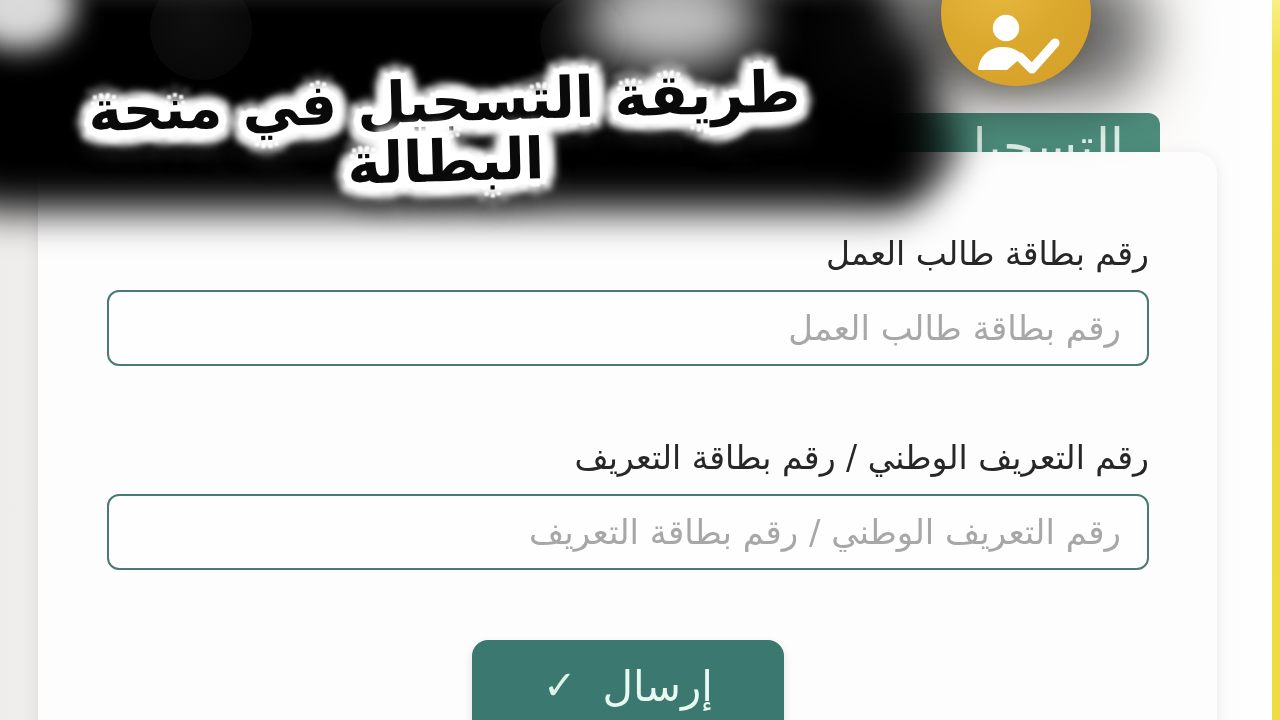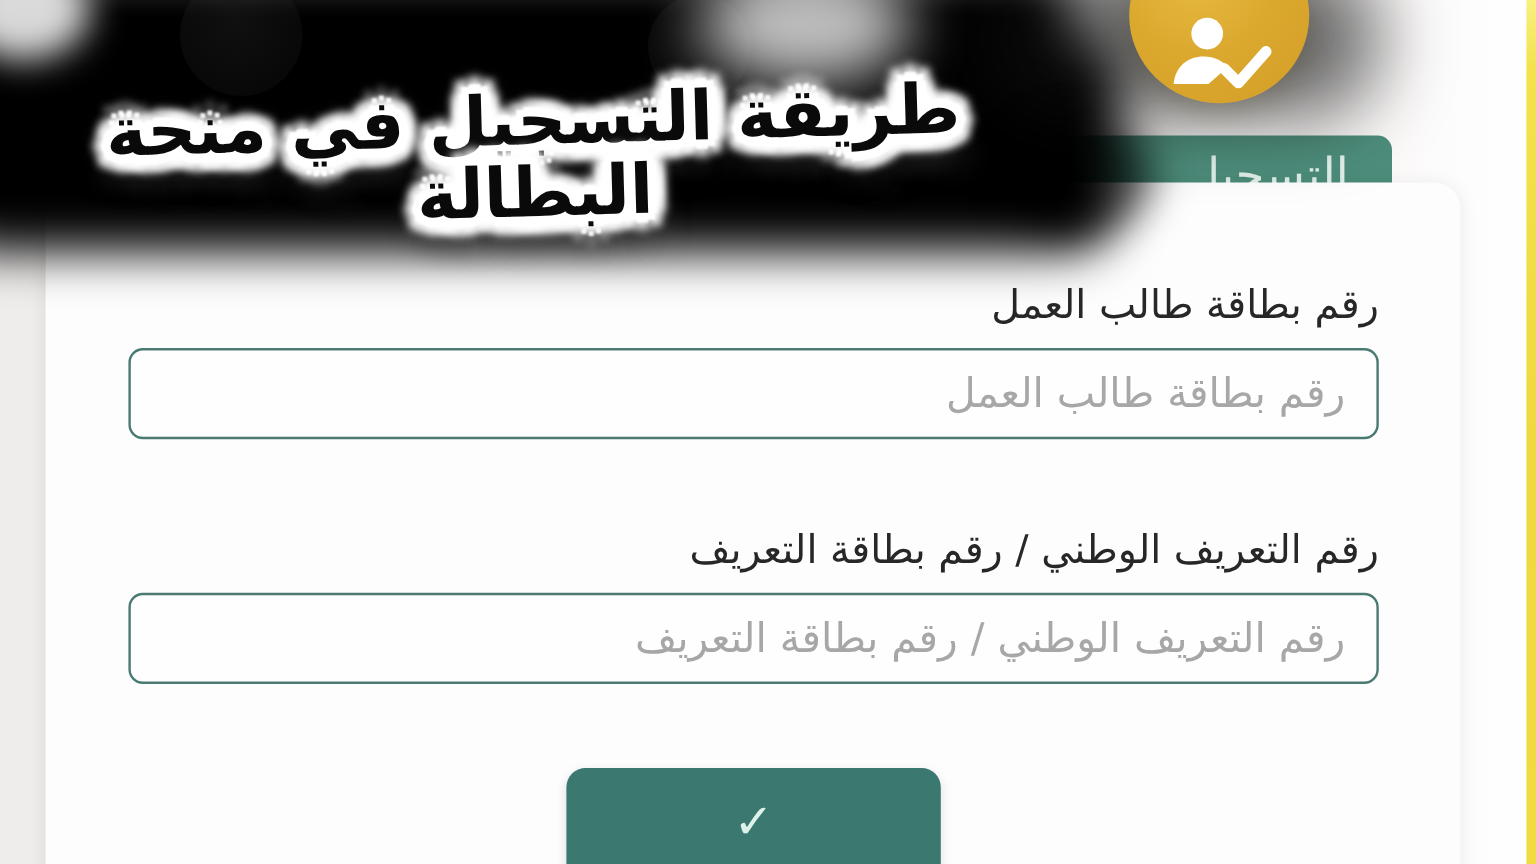--- a/index.html
+++ b/index.html
@@ -28,21 +28,21 @@
     background:linear-gradient(180deg,#f8f082 0%,#f2e24c 8%,#eed93e 55%,#f0dc41 100%);
   }
   
   .tab{
     position:absolute;top:113px;right:120px;width:560px;height:67px;
     background:#4e8e7c;border-radius:12px;z-index:2;
     display:flex;align-items:center;
     padding-right:36px;box-sizing:border-box;
   }
   .tab .tab-label{
-    color:#e3f2ec;font-size:39px;letter-spacing:1px;text-decoration:underline;
+    color:#e3f2ec;font-size:50px;letter-spacing:1px;text-decoration:underline;
   }
   
   .card{
     position:absolute;top:152px;right:63px;left:38px;height:640px;
     background:#fdfdfd;border-radius:22px 22px 0 0;z-index:2;
     box-shadow:0 2px 16px rgba(0,0,0,.08);
     padding:80px 68px 0 69px;box-sizing:border-box;
   }
   .field-label{
     font-size:33px;color:#272727;line-height:44px;
@@ -113,20 +113,21 @@
   <div class="card">
 
     <div class="field-label">رقم بطاقة طالب العمل</div>
     <input class="field-input" type="text" placeholder="رقم بطاقة طالب العمل" style="">
 
     <div class="field-label field-2">رقم التعريف الوطني / رقم بطاقة التعريف</div>
     <input class="field-input" type="text" placeholder="رقم التعريف الوطني / رقم بطاقة التعريف" style="">
 
     <div class="submit-row">
       <button class="submit-btn">
+        <span>إرسال</span>
         <span class="check-glyph">✓</span>
       </button>
     </div>
   </div>
 
   <div class="blob blob-a"></div>
   <div class="blob blob-b"></div>
   <div class="blob blob-c"></div>
   <div class="blob tab-shadow"></div>
   <div class="corner-light"></div>

